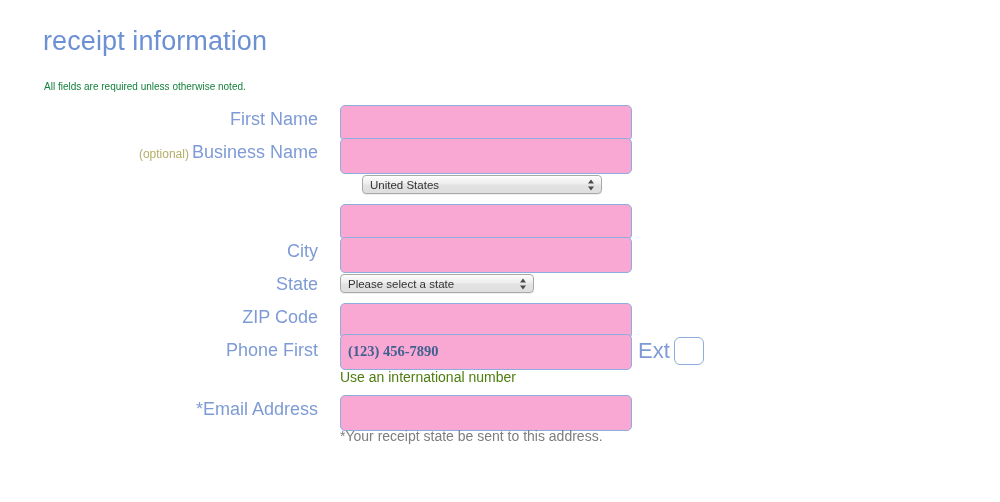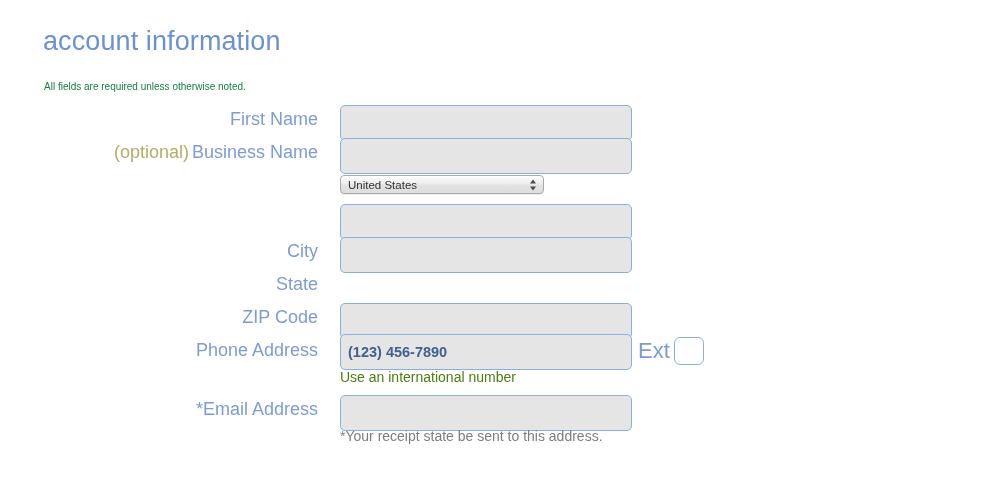--- a/index.html
+++ b/index.html
@@ -67,43 +67,43 @@
   }
 
   .label {
     font-size: 18px;
     color: #7e9bd6;
     font-weight: 400;
     text-align: right;
   }
 
   .optional {
-    font-size: 18px;
+    font-size: 12px;
     color: #b3ae68;
     margin-right: 3px;
     vertical-align: baseline;
   }
 
   .field-cell {
     position: absolute;
     left: 340px;
     top: 0;
     height: 33px;
   }
 
   
   .text-input {
     box-sizing: border-box;
     width: 292px;
     height: 36px;
     margin-top: 2px;
     border: 1px solid #8caedf;
     border-radius: 5px;
-    background: #e5e5e5;
-    font-family: Liberation Sans, sans-serif;
+    background: #f9a8d4;
+    font-family: Liberation Serif, serif;
     font-size: 14px;
     color: #3f5d8f;
     padding: 0 7px;
     outline: none;
   }
   .text-input::placeholder {
     color: #40618f;
     opacity: 1;
     font-weight: bold;
     font-size: 14.5px;
@@ -156,21 +156,21 @@
     background: linear-gradient(to bottom, #fdfdfd 0%, #ececec 48%, #e3e3e3 52%, #dedede 100%);
     box-shadow: 0 1px 0 rgba(255,255,255,0.85) inset, 0 1px 1px rgba(0,0,0,0.07);
     font-size: 11.5px;
     color: #333333;
     line-height: 19px;
     padding: 0 22px 0 7px;
     white-space: nowrap;
     cursor: default;
     user-select: none;
   }
-  .select.wide { width: 204px; }
+  .select.wide { width: 240px; margin-left: 22px; }
   .select.narrow { width: 194px; }
 
   .select .stepper {
     position: absolute;
     right: 6px;
     top: 50%;
     transform: translateY(-50%);
     width: 7px;
     height: 13px;
   }
@@ -203,21 +203,21 @@
   }
   .note-muted {
     color: #7d7d7d;
   }
 </style>
 </head>
 <body>
 
 <div class="page">
 
-  <div class="page-title">account information</div>
+  <div class="page-title">receipt information</div>
 
   <div class="subtitle">All fields are required unless otherwise noted.</div>
 
   <div class="form">
 
     <div class="row">
       <div class="label-cell">
         <span class="label">First Name</span>
       </div>
       <div class="field-cell">
@@ -259,34 +259,43 @@
       </div>
       <div class="field-cell">
         <input class="text-input" type="text" placeholder="" style="">
       </div>
     </div>
 
     <div class="row">
       <div class="label-cell">
         <span class="label">State</span>
       </div>
+      <div class="field-cell">
+        <div class="select narrow">
+          <span>Please select a state</span>
+          <span class="stepper">
+            <span class="up"></span>
+            <span class="down"></span>
+          </span>
+        </div>
+      </div>
     </div>
 
     <div class="row">
       <div class="label-cell">
         <span class="label">ZIP Code</span>
       </div>
       <div class="field-cell">
         <input class="text-input" type="text" placeholder="" style="">
       </div>
     </div>
 
     <div class="row">
       <div class="label-cell">
-        <span class="label">Phone Address</span>
+        <span class="label">Phone First</span>
       </div>
       <div class="field-cell">
         <div class="phone-wrap">
           <input class="text-input input-phone" type="text" placeholder="(123) 456-7890" style="">
           <span class="ext-label">Ext</span>
           <input class="input-ext" type="text" style="">
         </div>
       </div>
     </div>
 

